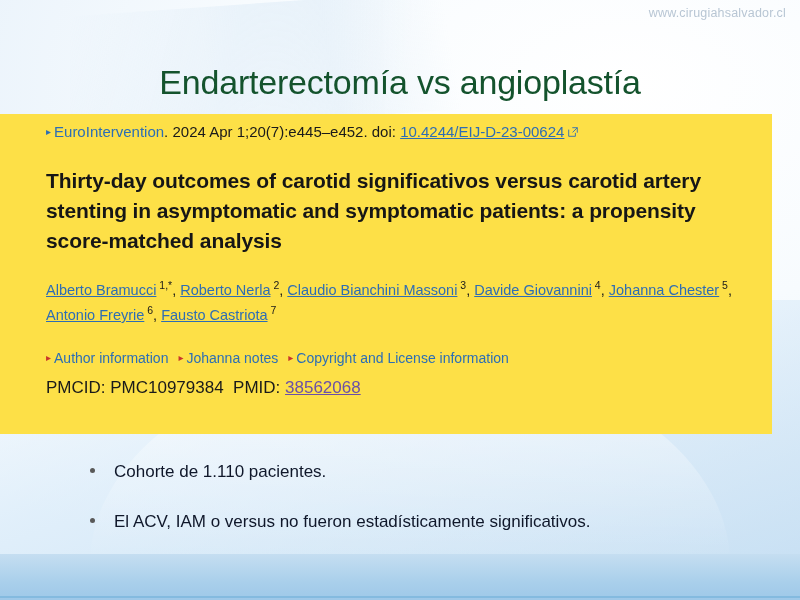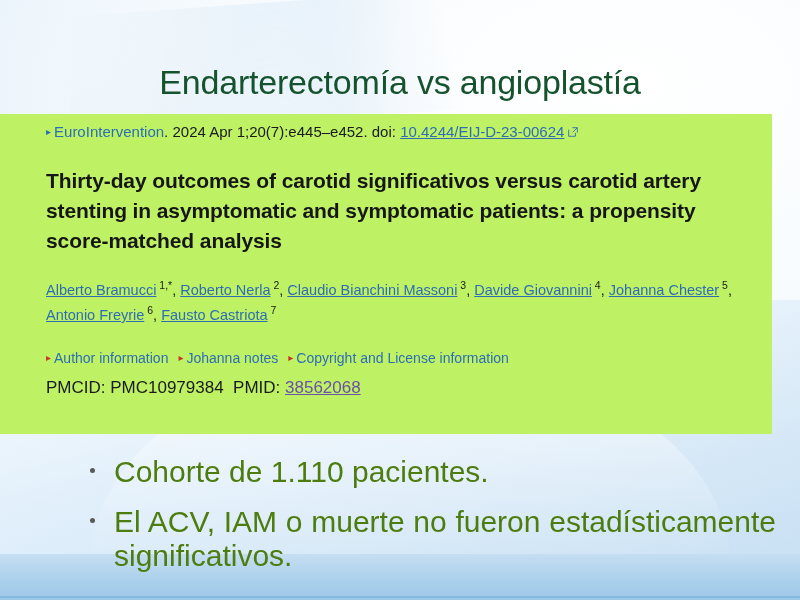--- a/index.html
+++ b/index.html
@@ -91,21 +91,21 @@
     font-family: "Liberation Sans", sans-serif;
   }
 
   
   .panel {
     position: absolute;
     left: 0;
     top: 114px;
     width: 772px;
     height: 320px;
-    background: #bef264;
+    background: #fde047;
     box-shadow: 0 0 0 0 rgba(0,0,0,0);
     text-decoration: underline;
   }
 
   .panel-inner {
     position: absolute;
     left: 46px;
     top: 8px;
     right: 8px;
   }
@@ -197,23 +197,23 @@
   
   .bullets {
     position: absolute;
     left: 86px;
     top: 455px;
     width: 690px;
   }
   .bullet {
     position: relative;
     padding-left: 28px;
-    font-size: 30px;
+    font-size: 17px;
     line-height: 34px;
-    color: #4d7c0f;
+    color: #0f172a;
     font-family: "Liberation Sans", sans-serif;
   }
   .bullet + .bullet { margin-top: 16px; }
   .bullet .dot {
     position: absolute;
     left: 4px;
     top: 13px;
     width: 5px;
     height: 5px;
     border-radius: 50%;
@@ -227,20 +227,21 @@
 
 <div class="slide">
 
   <div class="bg-base"></div>
   <div class="ghost-top"></div>
   <div class="bg-wash-bottom"></div>
   <div class="bg-arc"></div>
   <div class="bg-bottom-band"></div>
   <div class="bg-bottom-rule"></div>
 
+  <div class="site-url">www.cirugiahsalvador.cl</div>
 
   <div class="slide-title">Endarterectomía vs angioplastía</div>
 
   <div class="panel">
     <div class="panel-inner">
 
       <div class="citation">
         <span class="tri">▸</span><span class="jrnl">EuroIntervention</span><span>. 2024 Apr 1;20(7):e445–e452. doi: </span><a class="doi-link" href="#">10.4244/EIJ-D-23-00624</a><span class="ext-icon"><svg width="10" height="10" viewBox="0 0 10 10">
               <path d="M0.7 2.6 V9.3 H7.4 V5.9" fill="none" stroke="#2e6db4" stroke-width="0.9"></path>
               <path d="M4.3 0.7 H9.3 V5.7" fill="none" stroke="#2e6db4" stroke-width="0.9"></path>
@@ -258,17 +259,17 @@
         <span>PMCID: PMC10979384</span>&nbsp;&nbsp;<span>PMID: </span><a class="pmid-link" href="#">38562068</a>
       </div>
 
     </div>
   </div>
 
   <div class="bullets">
       <div class="bullet"><span class="dot"></span><span class="txt">Cohorte de 1.110 pacientes.</span></div>
       <div class="bullet justify">
         <span class="dot"></span>
-        <span class="txt">El ACV, IAM o muerte no fueron estadísticamente significativos.</span>
+        <span class="txt">El ACV, IAM o versus no fueron estadísticamente significativos.</span>
       </div>
     </div>
 
 </div>
 
 </body></html>

